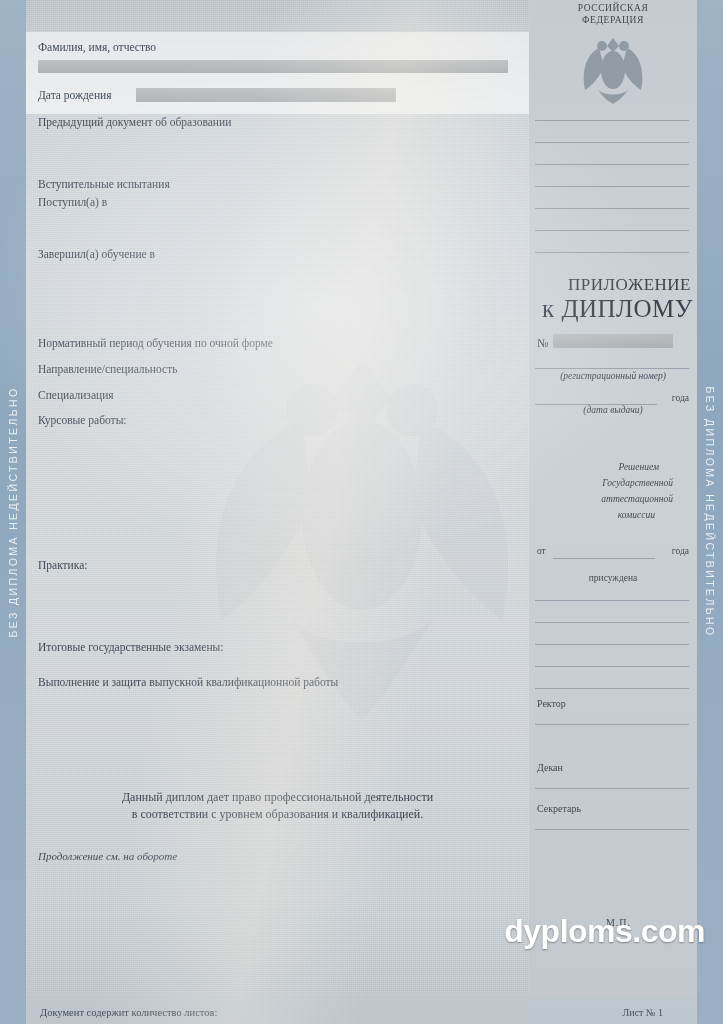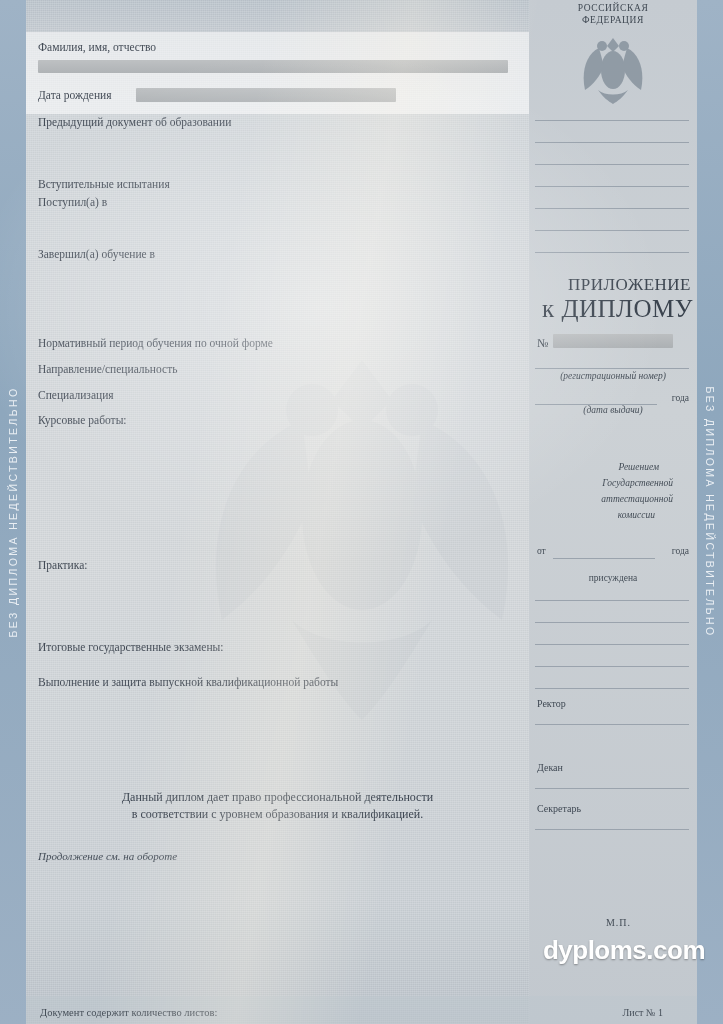--- a/index.html
+++ b/index.html
@@ -110,23 +110,23 @@
   .rlabel{
     position:absolute;left:8px;font-size:10px;color:#3f4853;
   }
   
   .wm{
     position:absolute;left:50%;top:300px;transform:translateX(-50%);
     opacity:.13;pointer-events:none;
   }
   
   .logo{
-    position:absolute;right:18px;bottom:58px;
+    position:absolute;right:18px;bottom:74px;
     font-family:"Liberation Sans", sans-serif;
-    font-size:26px;font-weight:bold;color:#ffffff;
+    font-size:32px;font-weight:bold;color:#ffffff;
     text-shadow:0 1px 2px rgba(0,0,0,.35);
     letter-spacing:-.5px;
   }
   .bottomstrip{
     position:absolute;left:26px;right:26px;bottom:0;height:28px;
     background:rgba(190,198,206,.55);
   }
   .bottomtext{
     position:absolute;left:40px;bottom:6px;font-size:10.5px;color:#454e58;
   }

